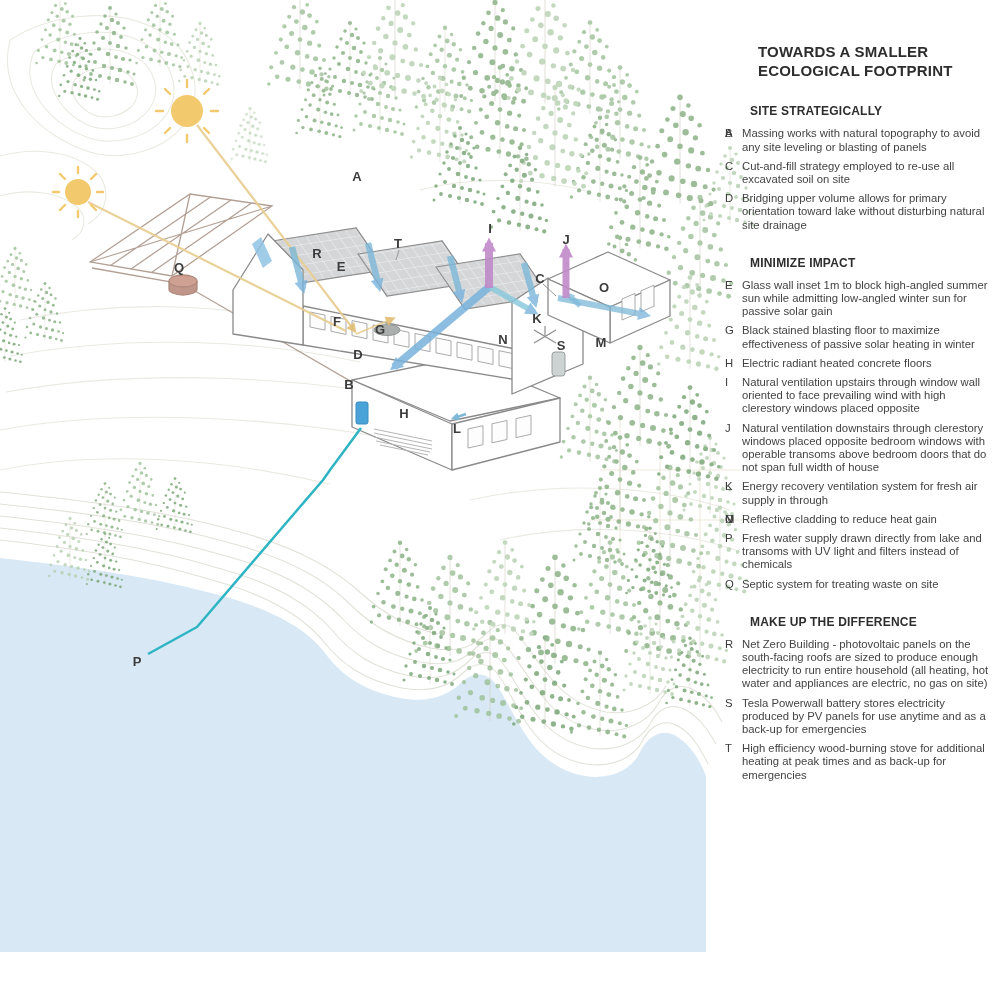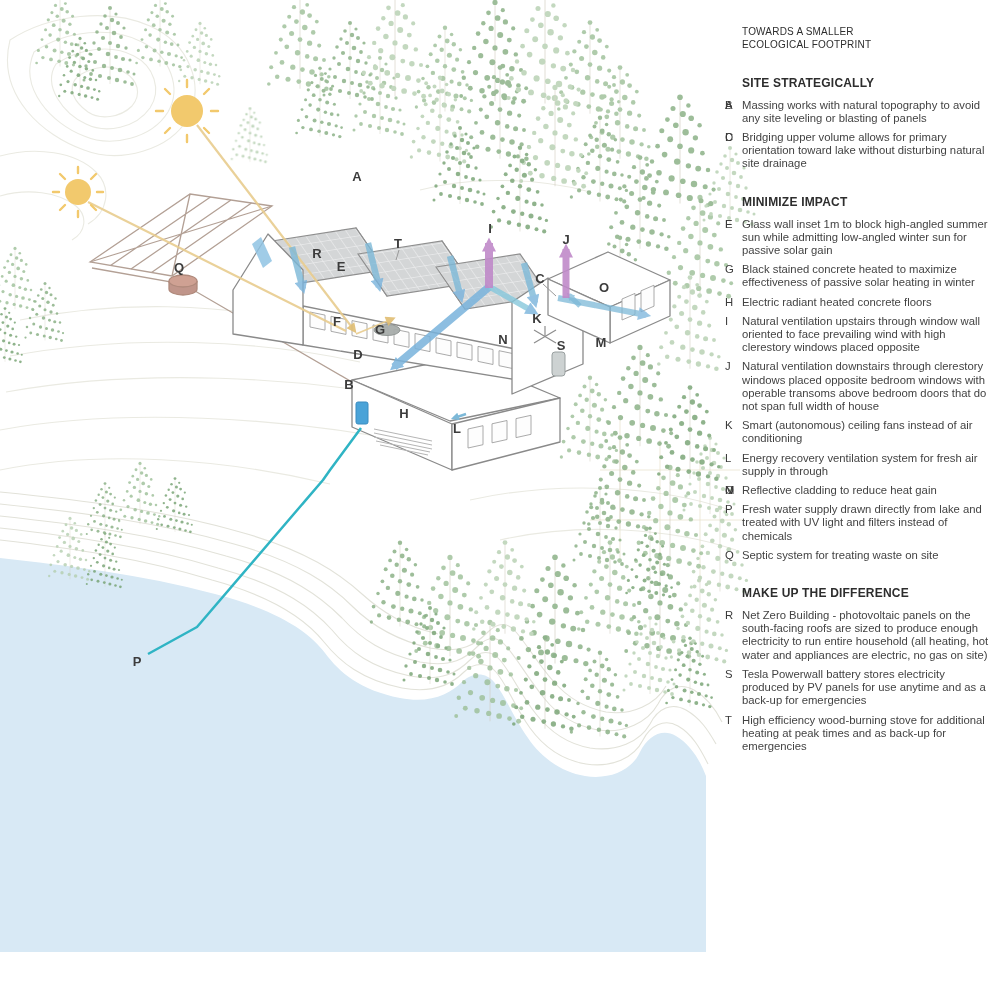--- a/index.html
+++ b/index.html
@@ -1,23 +1,23 @@
 <!DOCTYPE html>
 <html><head>
 <meta charset="utf-8">
 <style>
   html,body{margin:0;padding:0;background:#fff}
   body{width:1000px;height:981px;position:relative;overflow:hidden;
        font-family:"Liberation Sans",sans-serif;}
   #scene{position:absolute;left:0;top:0}
   
   .legend{position:absolute;left:742px;top:26px;width:248px;color:#414141}
-  .legend h1{font-size:10px;line-height:1.28;letter-spacing:.2px;color:#2d2d2d;
-             margin:0;font-weight:normal;white-space:pre-line}
-  .legend h2{font-size:12px;letter-spacing:.2px;color:#2d2d2d;margin:24px 0 9px;font-weight:bold}
+  .legend h1{font-size:15px;line-height:1.28;letter-spacing:.2px;color:#2d2d2d;
+             margin:16px;font-weight:bold;white-space:pre-line}
+  .legend h2{font-size:12px;letter-spacing:.2px;color:#2d2d2d;margin:24px 8px 9px;font-weight:bold}
   .leg-item{position:relative;margin:0 0 6px 0;font-size:11.3px;line-height:1.17;color:#434343}
   .leg-key{position:absolute;left:-17px;top:0;width:15px;color:#3a3a3a}
   
   #markers text{font-family:"Liberation Sans",sans-serif;font-weight:bold;font-size:13px;
                 fill:#3c3c3c;text-anchor:middle;dominant-baseline:central}
   .outline{fill:#ffffff;stroke:#8a8a8a;stroke-width:1.3;stroke-linejoin:round}
   .contour{fill:none;stroke:#eaeae2;stroke-width:1.1}
   .shore{fill:none;stroke:#e2e2d9;stroke-width:1.1}
   .win{fill:#fdfdfd;stroke:#a0a0a0;stroke-width:.9}
 </style>
@@ -286,34 +286,34 @@
     </g>
 </svg>
 
 <div class="legend">
   <h1>TOWARDS A SMALLER
 ECOLOGICAL FOOTPRINT</h1>
   <div id="legend-sections">
       <h2>SITE STRATEGICALLY</h2>
       <div class="leg-item"><span class="leg-key">A</span></div>
       <div class="leg-item"><span class="leg-key">B</span><span>Massing works with natural topography to avoid any site leveling or blasting of panels</span></div>
-      <div class="leg-item"><span class="leg-key">C</span></div>
+      <div class="leg-item"><span class="leg-key">C</span><span>Cut-and-fill strategy employed to re-use all excavated soil on site</span></div>
       <div class="leg-item"><span class="leg-key">D</span><span>Bridging upper volume allows for primary orientation toward lake without disturbing natural site drainage</span></div>
       <h2>MINIMIZE IMPACT</h2>
       <div class="leg-item"><span class="leg-key">E</span></div>
       <div class="leg-item"><span class="leg-key">F</span><span>Glass wall inset 1m to block high-angled summer sun while admitting low-angled winter sun for passive solar gain</span></div>
-      <div class="leg-item"><span class="leg-key">G</span><span>Black stained concrete heated to maximize effectiveness of passive solar heating in winter</span></div>
+      <div class="leg-item"><span class="leg-key">G</span><span>Black stained blasting floor to maximize effectiveness of passive solar heating in winter</span></div>
       <div class="leg-item"><span class="leg-key">H</span><span>Electric radiant heated concrete floors</span></div>
       <div class="leg-item"><span class="leg-key">I</span><span>Natural ventilation upstairs through window wall oriented to face prevailing wind with high clerestory windows placed opposite</span></div>
       <div class="leg-item"><span class="leg-key">J</span><span>Natural ventilation downstairs through clerestory windows placed opposite bedroom windows with operable transoms above bedroom doors that do not span full width of house</span></div>
-      <div class="leg-item"><span class="leg-key">K</span><span>Smart (autonomous) ceiling fans instead of air conditioning</span></div>
+      <div class="leg-item"><span class="leg-key">K</span></div>
       <div class="leg-item"><span class="leg-key">L</span><span>Energy recovery ventilation system for fresh air supply in through</span></div>
       <div class="leg-item"><span class="leg-key">M</span></div>
       <div class="leg-item"><span class="leg-key">N</span></div>
       <div class="leg-item"><span class="leg-key">O</span><span>Reflective cladding to reduce heat gain</span></div>
-      <div class="leg-item"><span class="leg-key">P</span><span>Fresh water supply drawn directly from lake and treated with UV light and filters instead of chemicals</span></div>
+      <div class="leg-item"><span class="leg-key">P</span><span>Fresh water supply drawn directly from lake and transoms with UV light and filters instead of chemicals</span></div>
       <div class="leg-item"><span class="leg-key">Q</span><span>Septic system for treating waste on site</span></div>
       <h2>MAKE UP THE DIFFERENCE</h2>
       <div class="leg-item"><span class="leg-key">R</span><span>Net Zero Building - photovoltaic panels on the south-facing roofs are sized to produce enough electricity to run entire household (all heating, hot water and appliances are electric, no gas on site)</span></div>
       <div class="leg-item"><span class="leg-key">S</span><span>Tesla Powerwall battery stores electricity produced by PV panels for use anytime and as a back-up for emergencies</span></div>
       <div class="leg-item"><span class="leg-key">T</span><span>High efficiency wood-burning stove for additional heating at peak times and as back-up for emergencies</span></div>
     </div>
 </div>
 
 </body></html>

